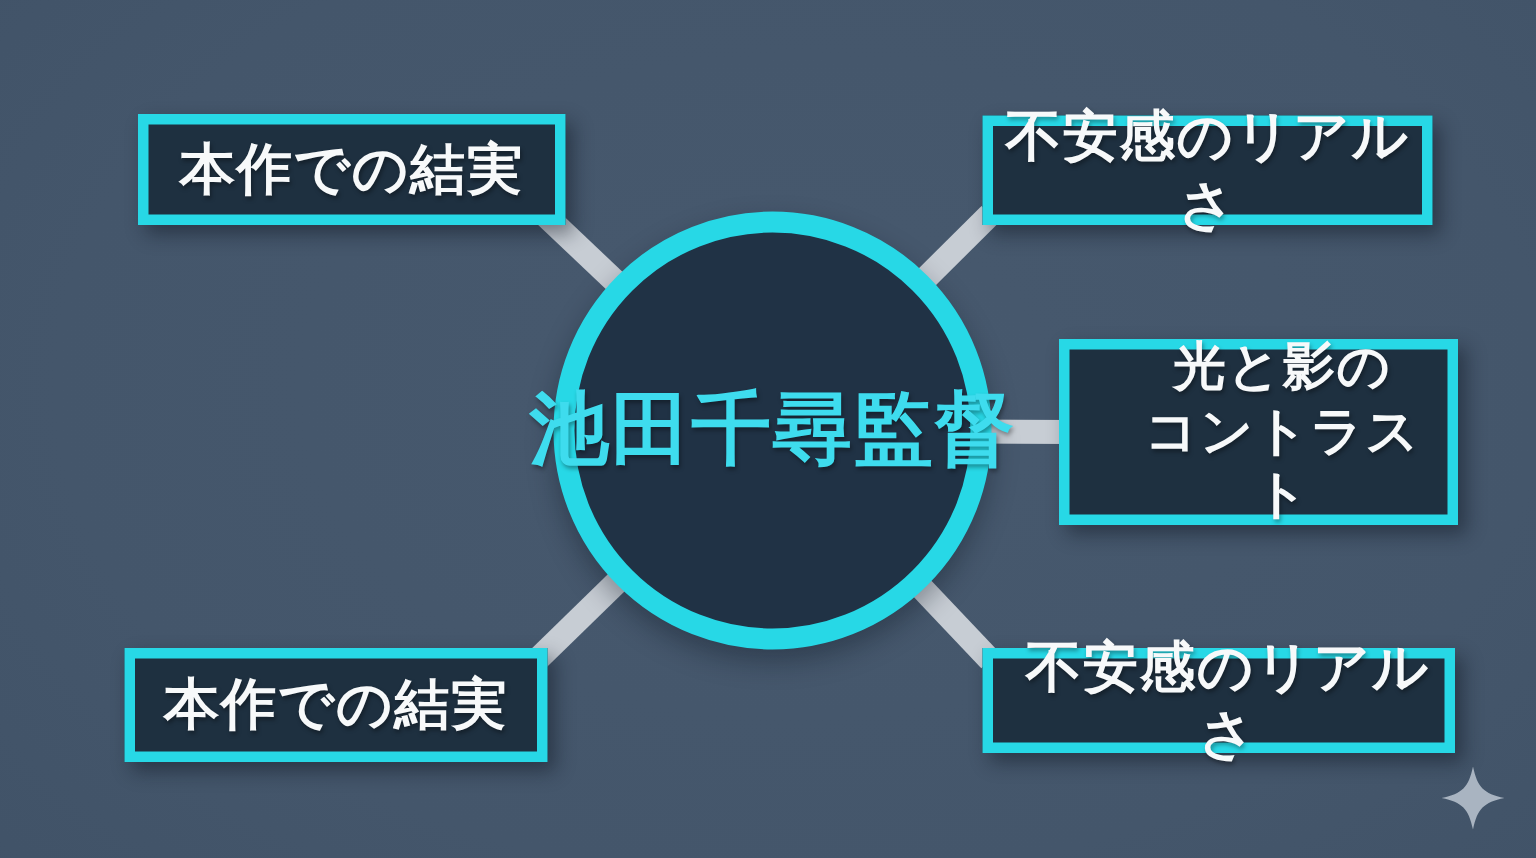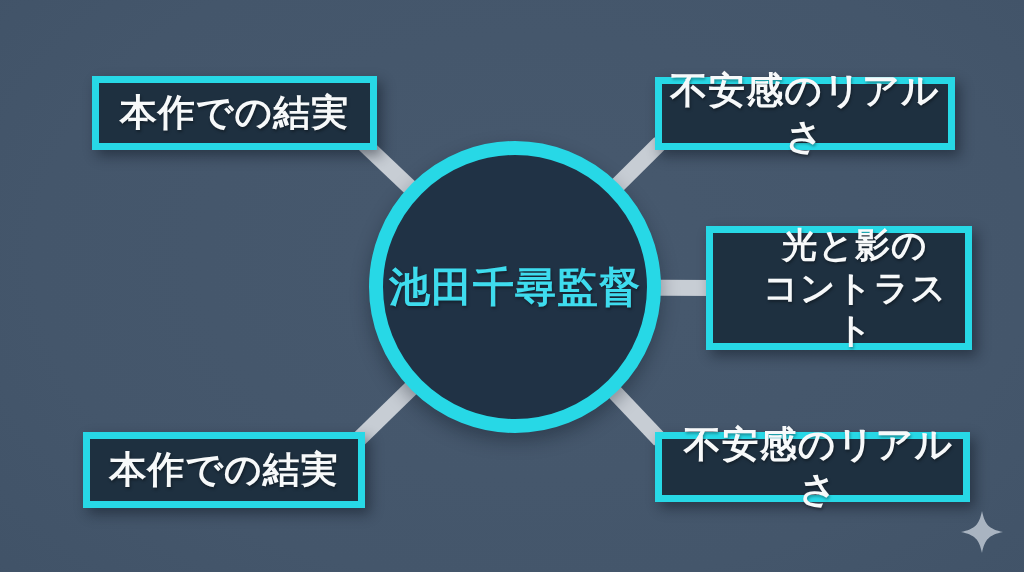--- a/index.html
+++ b/index.html
@@ -60,21 +60,21 @@
     background: #203245;
     border: 14px solid #27d8e6;
     box-shadow: 0 8px 18px rgba(10, 18, 28, 0.35);
     display: flex;
     align-items: center;
     justify-content: center;
   }
   .center-circle .label {
     color: #3edcee;
     font-weight: bold;
-    font-size: 41px;
+    font-size: 53px;
     letter-spacing: 1px;
     white-space: nowrap;
     text-shadow: 1px 2px 3px rgba(0,0,0,0.35);
   }
   .sparkle {
     position: absolute;
     z-index: 4;
     left: 960px;
     top: 510px;
   }

